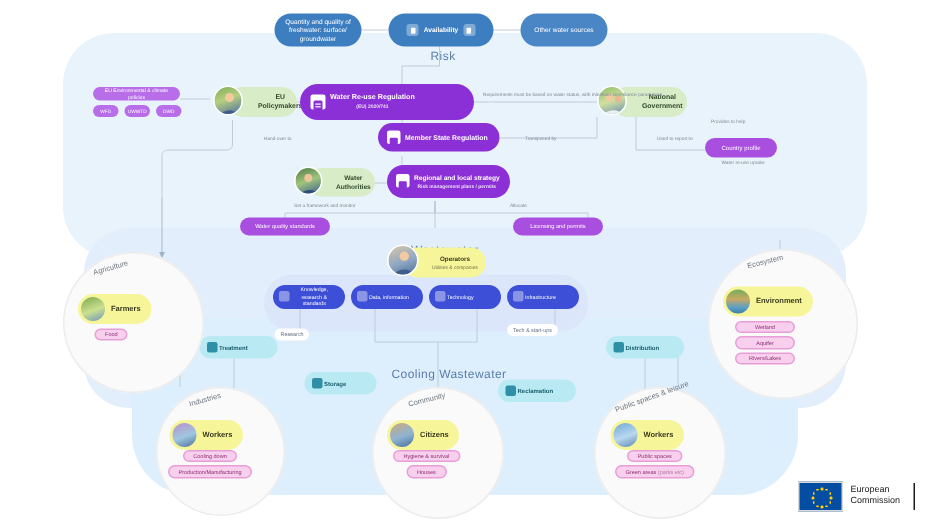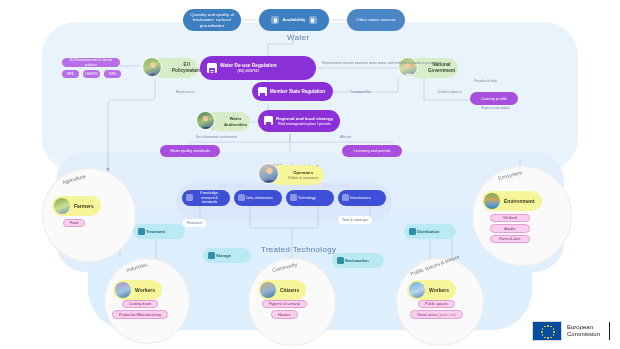--- a/index.html
+++ b/index.html
@@ -94,23 +94,23 @@
 </head>
 <body>
 
 <div id="stage">
 
   <div class="zone zone-water"></div>
   <div class="zone zone-waste"></div>
   <div class="zone zone-treated"></div>
   <div class="zone zone-operators"></div>
 
-  <div class="zone-label" style="left:287px; top:33px;">Water</div>
+  <div class="zone-label" style="left:287px; top:33px;">Risk</div>
   <div class="zone-label" style="left:274px; top:162px;">Wastewater</div>
-  <div class="zone-label" style="left:261px; top:245px;">Treated Technology</div>
+  <div class="zone-label" style="left:261px; top:245px;">Cooling Wastewater</div>
 
   <svg class="edges">
     <g fill="none" stroke="#b9c7d6" stroke-width="0.6">
 
       <path d="M241,20 L259,20"></path>
       <path d="M329,20 L347,20"></path>
 
       <path d="M293,30 L293,44 L268,44 L268,56"></path>
 
       <path d="M120,66 L140,66"></path>

